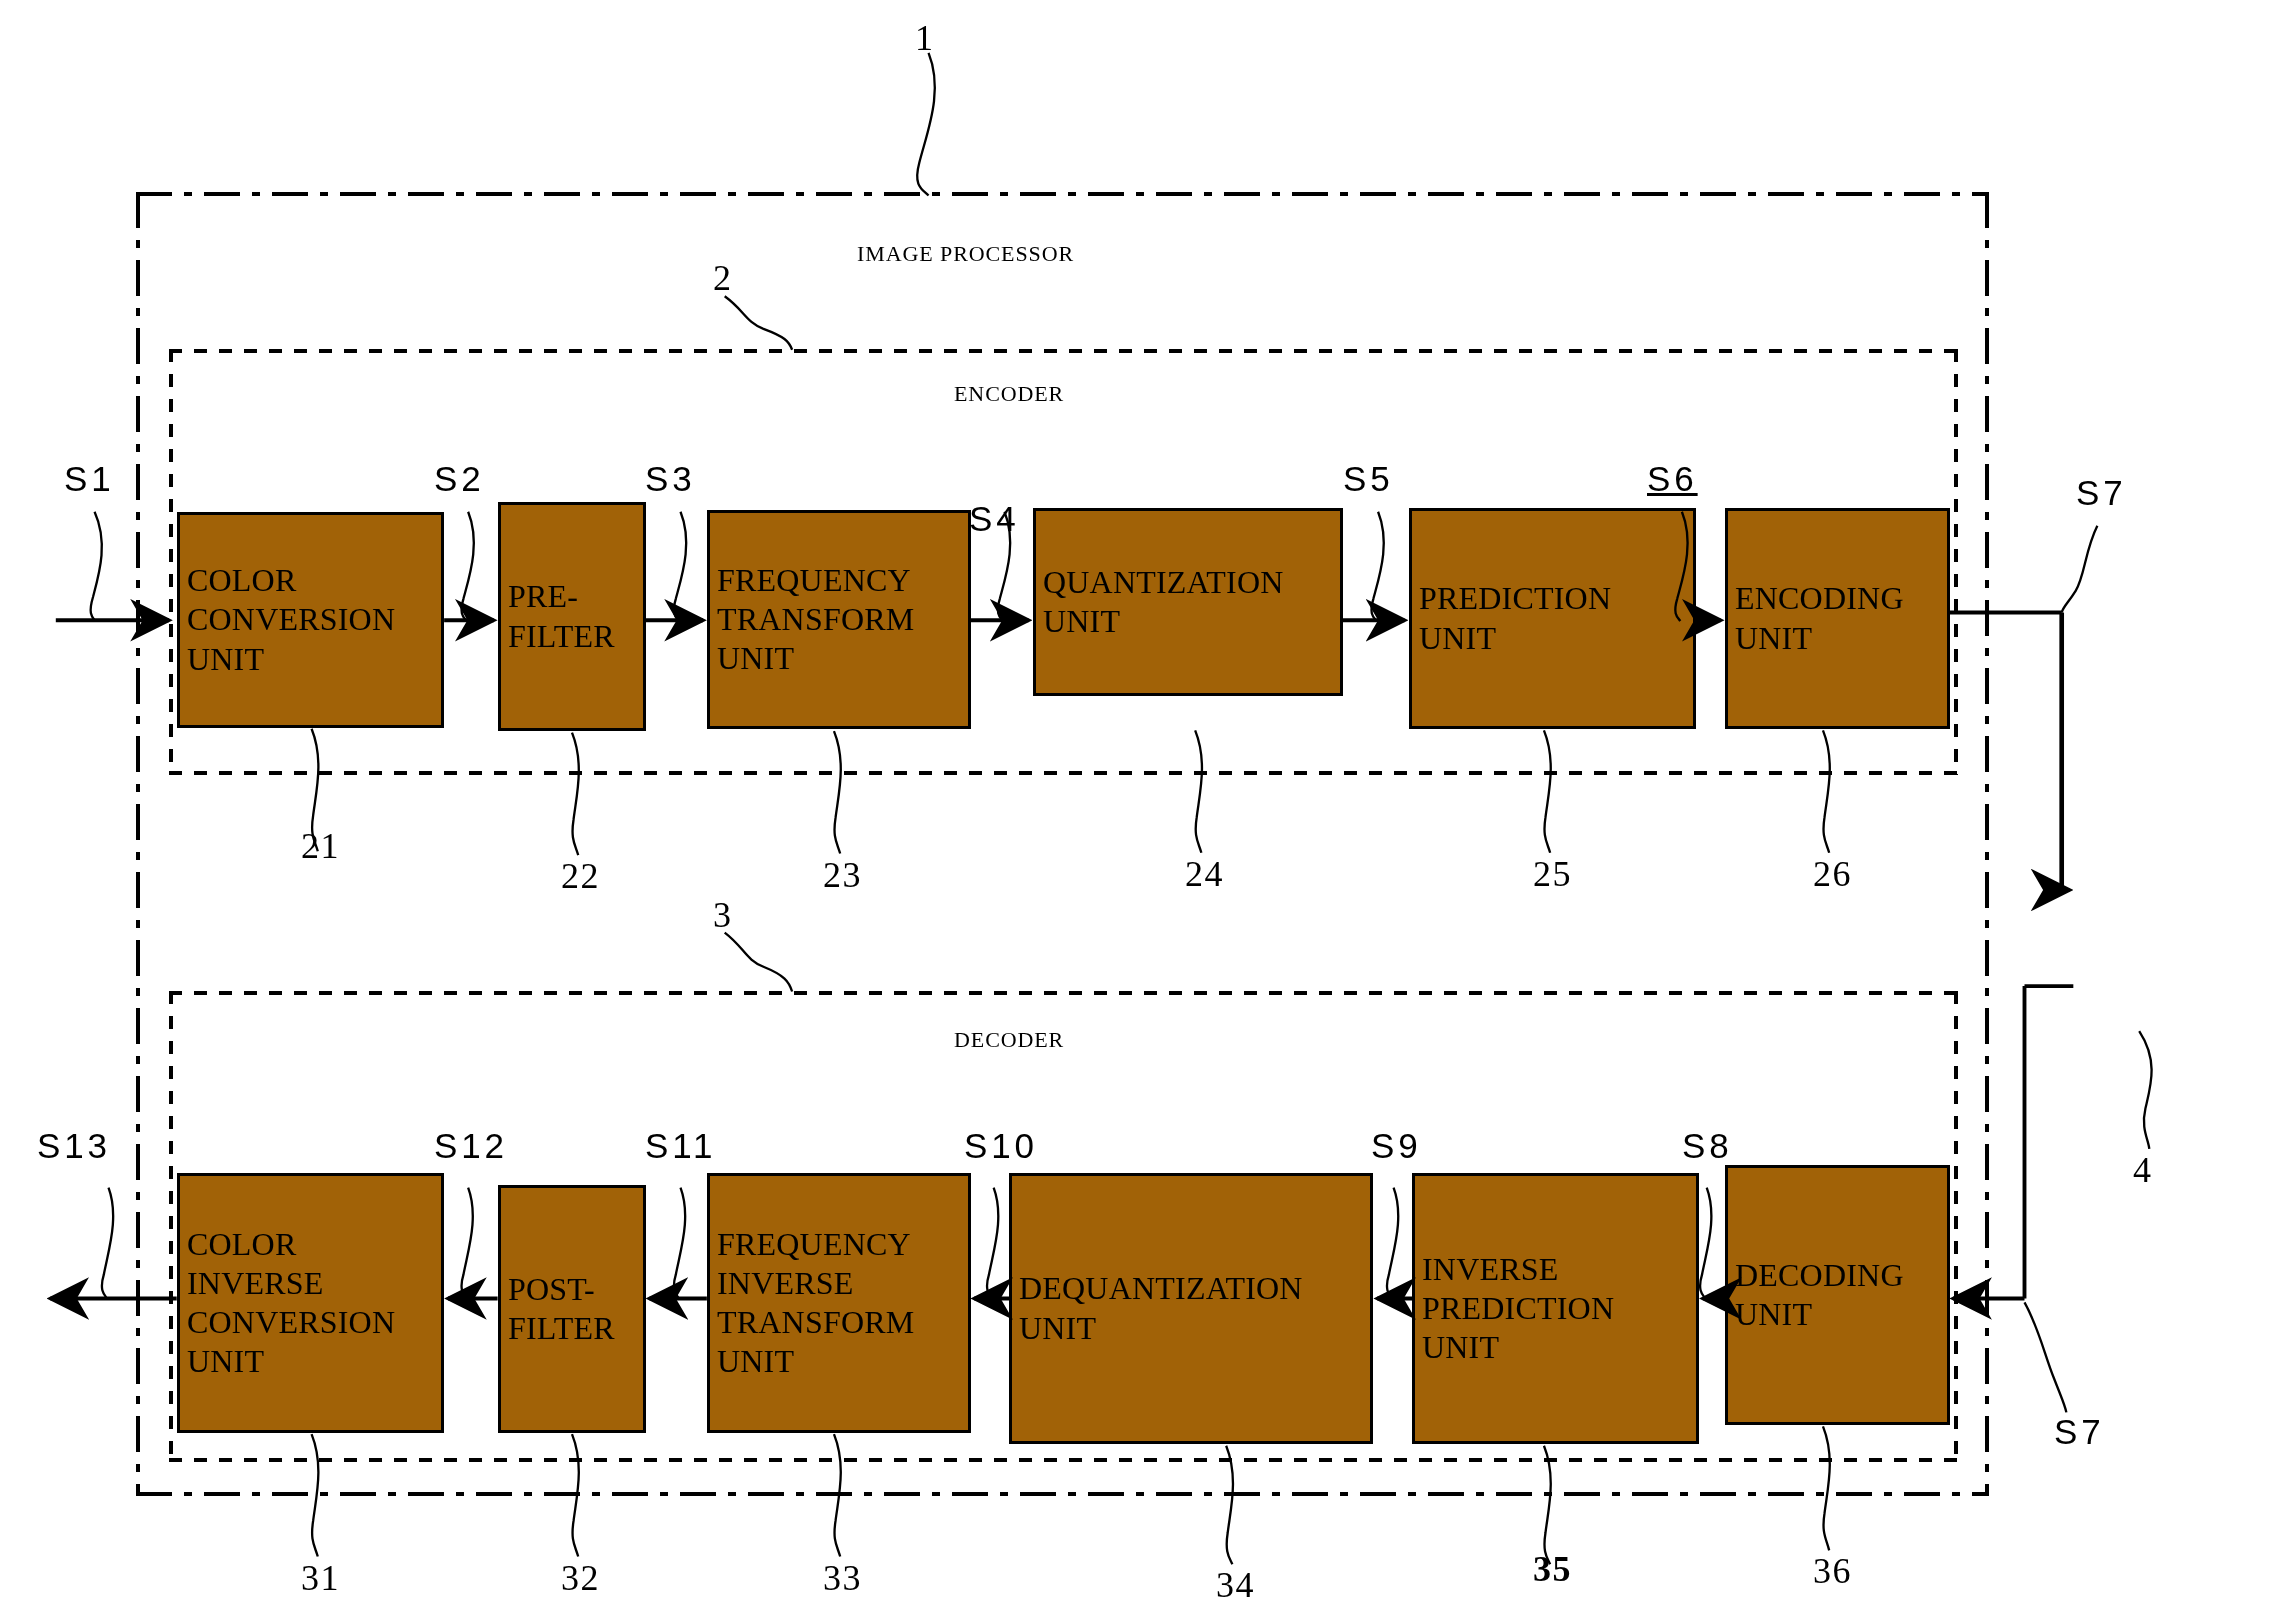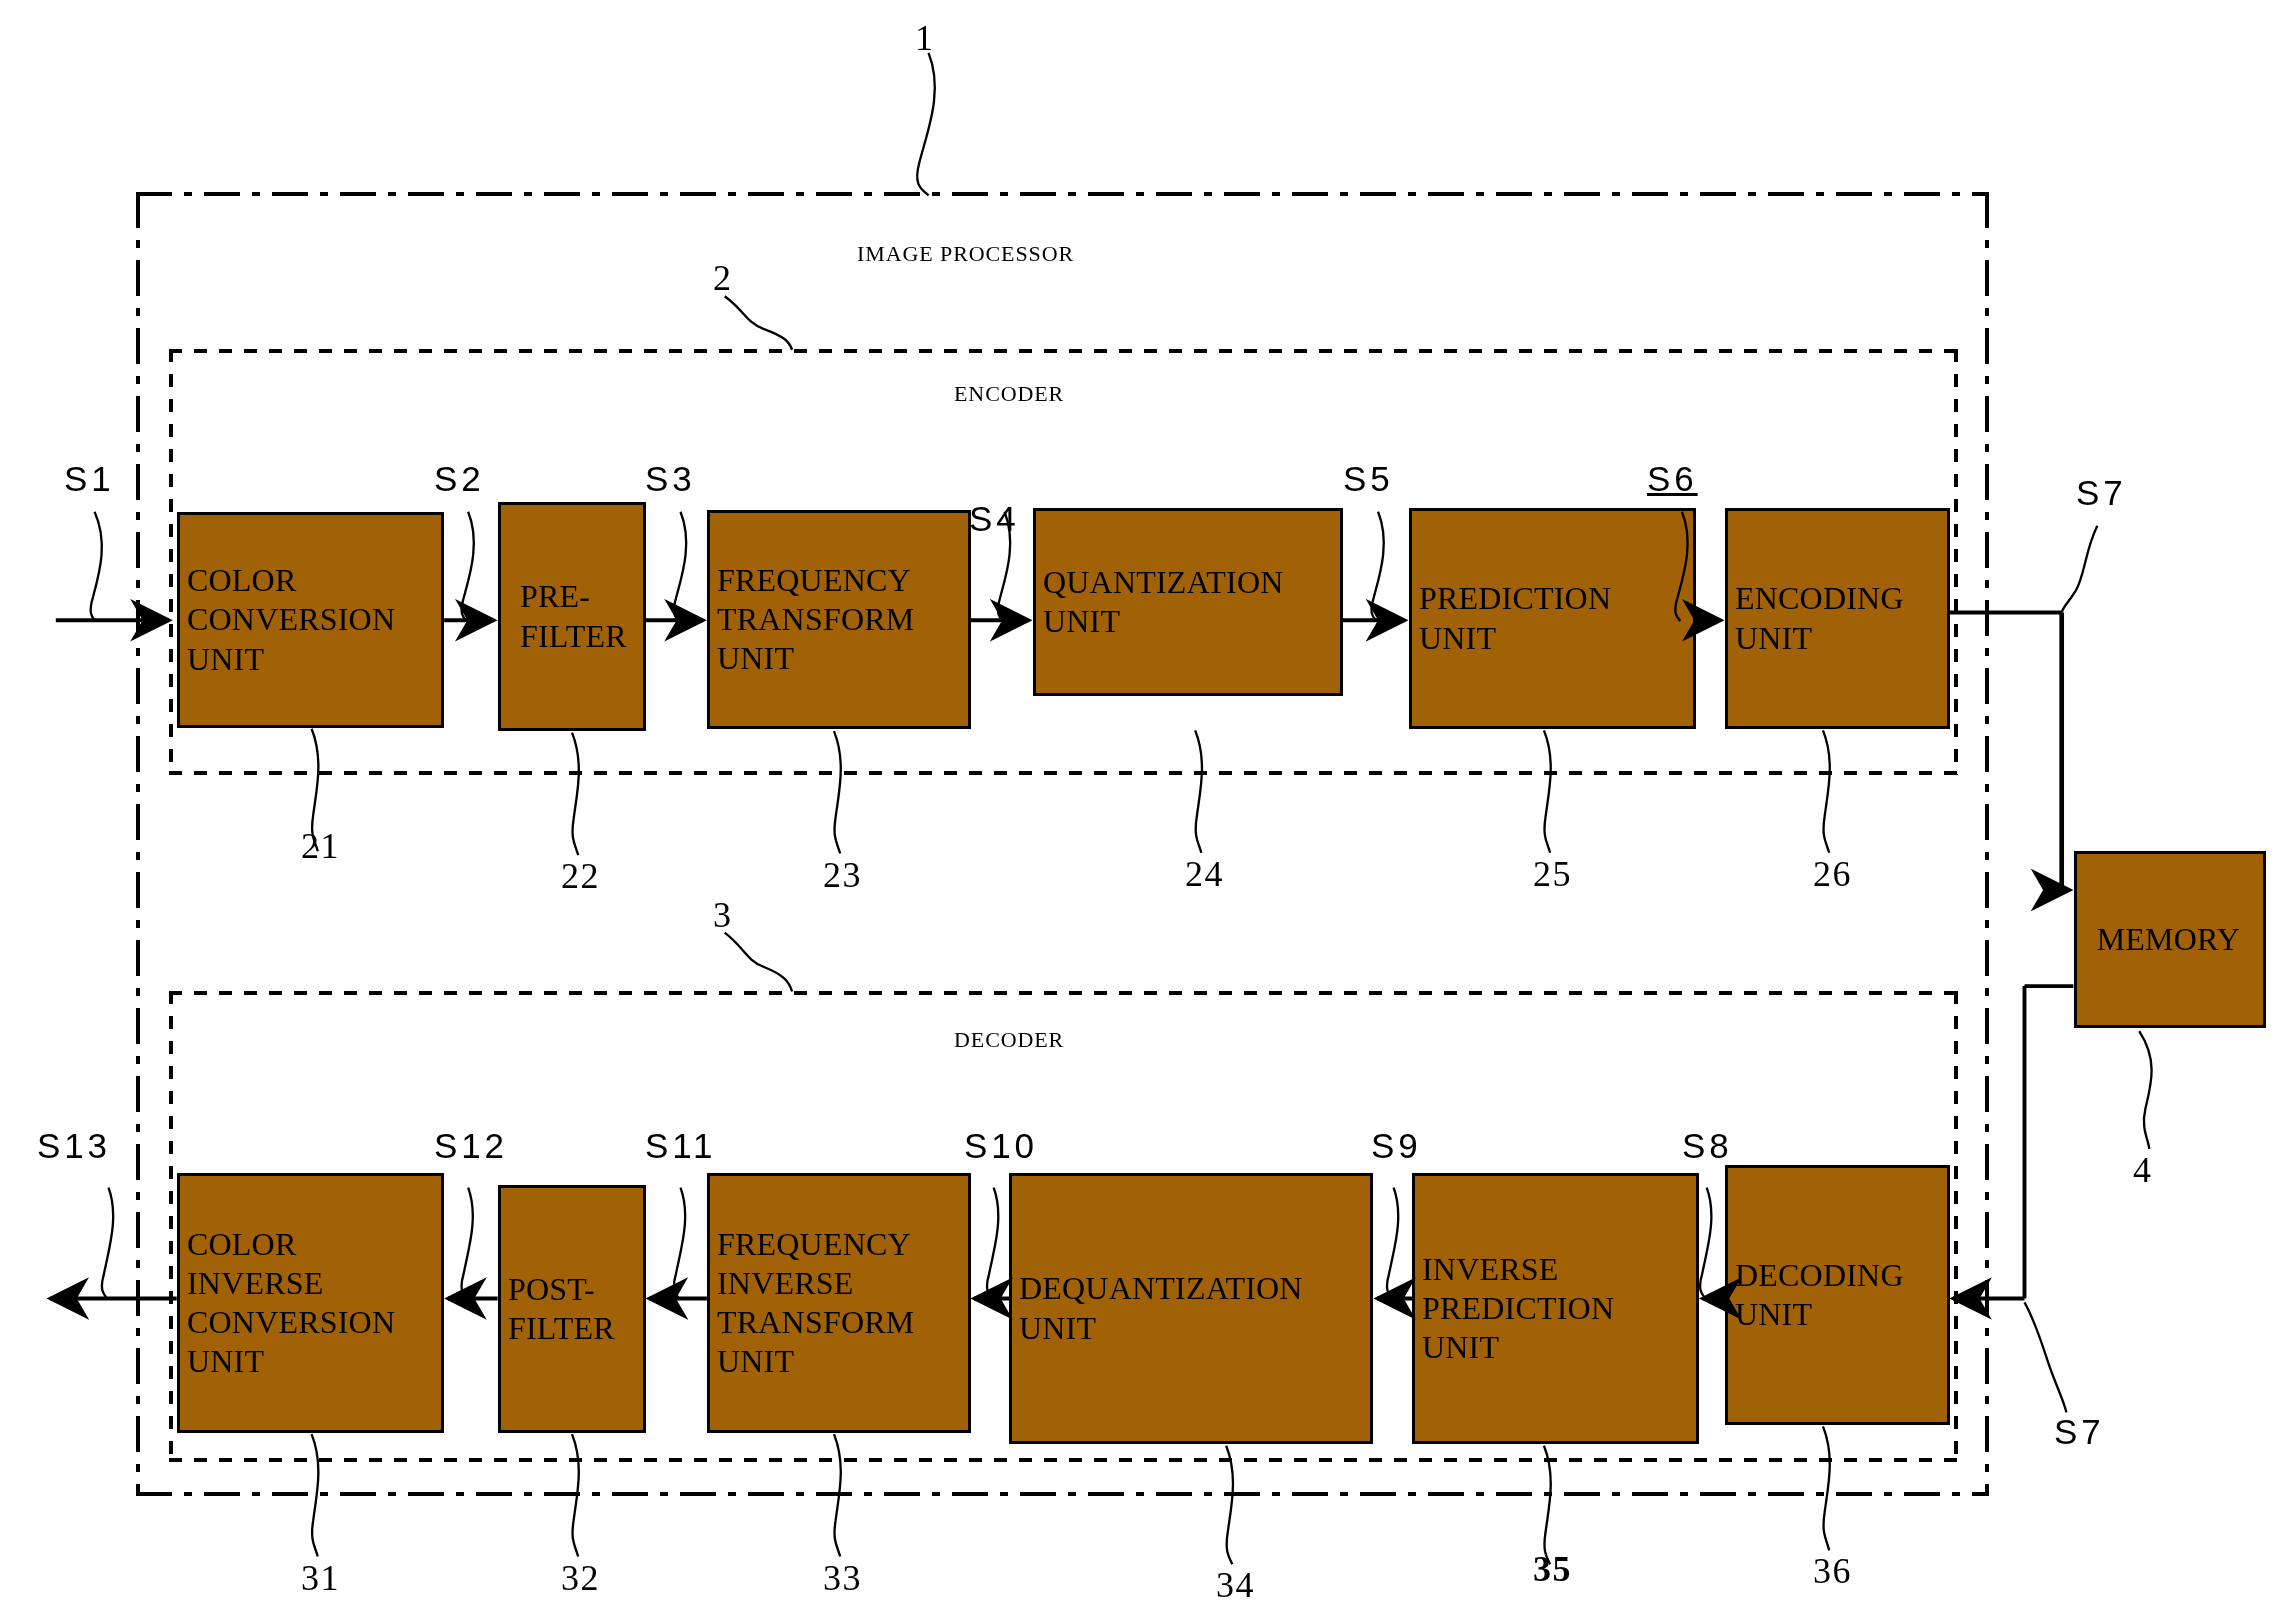--- a/index.html
+++ b/index.html
@@ -122,21 +122,21 @@
   <div class="caption" style="left:857px; top:241px;">IMAGE PROCESSOR</div>
   <div class="caption" style="left:954px; top:381px;">ENCODER</div>
   <div class="caption" style="left:954px; top:1027px;">DECODER</div>
 
   <div class="ubox" style="left:177px; top:512px; width:267px; height:216px;">
     <div class="ulabel">COLOR
 CONVERSION
 UNIT</div>
   </div>
 
-  <div class="ubox" style="left:498px; top:502px; width:148px; height:229px;padding-left:12px;">
+  <div class="ubox" style="left:498px; top:502px; width:148px; height:229px;">
     <div class="ulabel">PRE-
 FILTER</div>
   </div>
 
   <div class="ubox" style="left:707px; top:510px; width:264px; height:219px;">
     <div class="ulabel">FREQUENCY
 TRANSFORM
 UNIT</div>
   </div>
 
@@ -148,23 +148,20 @@
   <div class="ubox" style="left:1409px; top:508px; width:287px; height:221px;">
     <div class="ulabel">PREDICTION
 UNIT</div>
   </div>
 
   <div class="ubox" style="left:1725px; top:508px; width:225px; height:221px;">
     <div class="ulabel">ENCODING
 UNIT</div>
   </div>
 
-  <div class="ubox mem" style="left:2074px; top:851px; width:192px; height:177px;">
-    <div class="ulabel">MEMORY</div>
-  </div>
 
   <div class="ubox" style="left:177px; top:1173px; width:267px; height:260px;">
     <div class="ulabel">COLOR
 INVERSE
 CONVERSION
 UNIT</div>
   </div>
 
   <div class="ubox" style="left:498px; top:1185px; width:148px; height:248px;">
     <div class="ulabel">POST-

